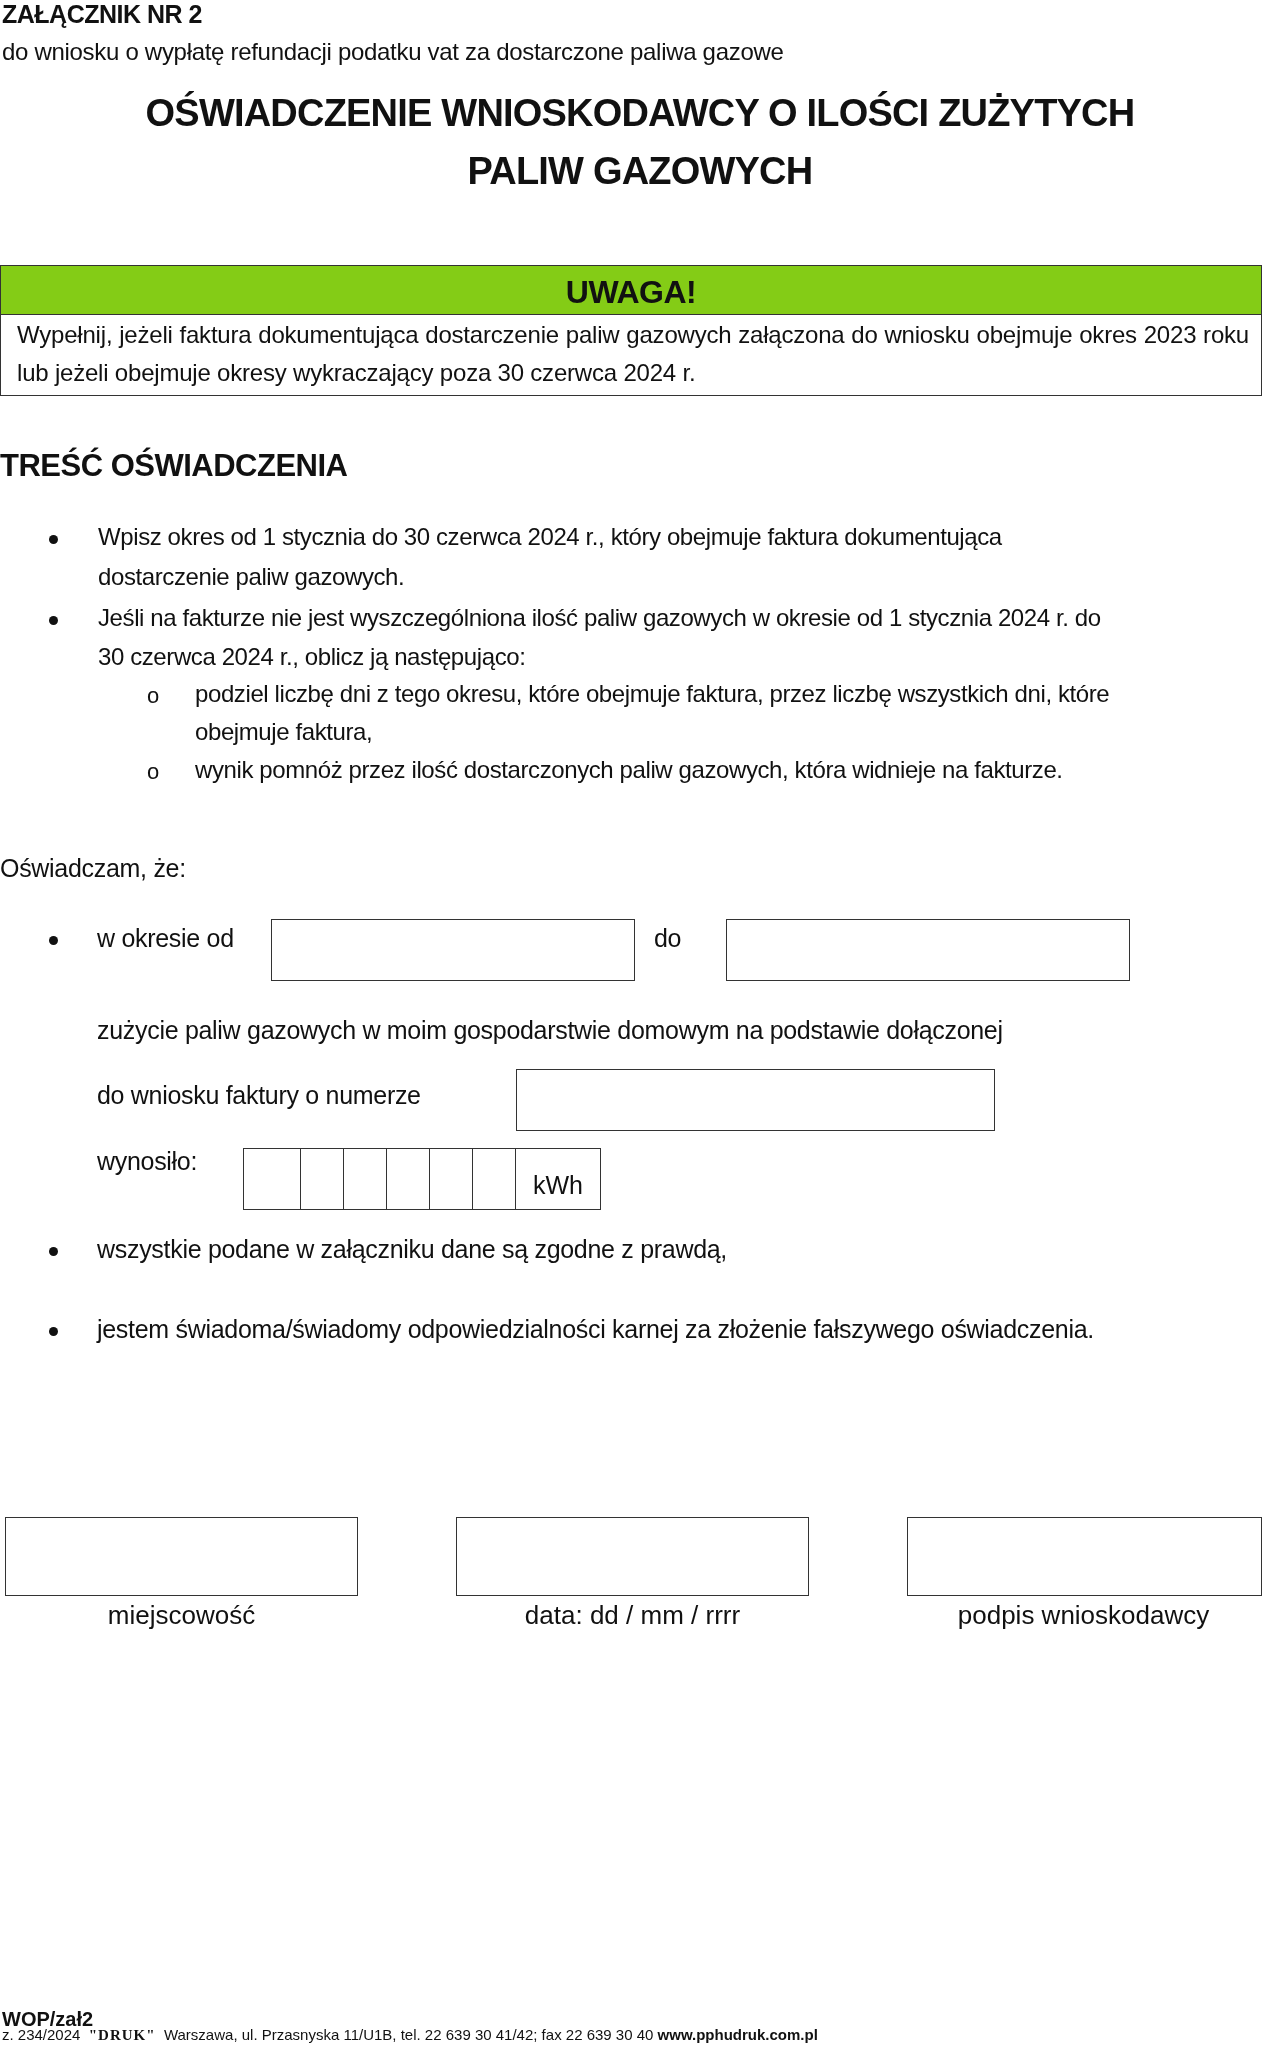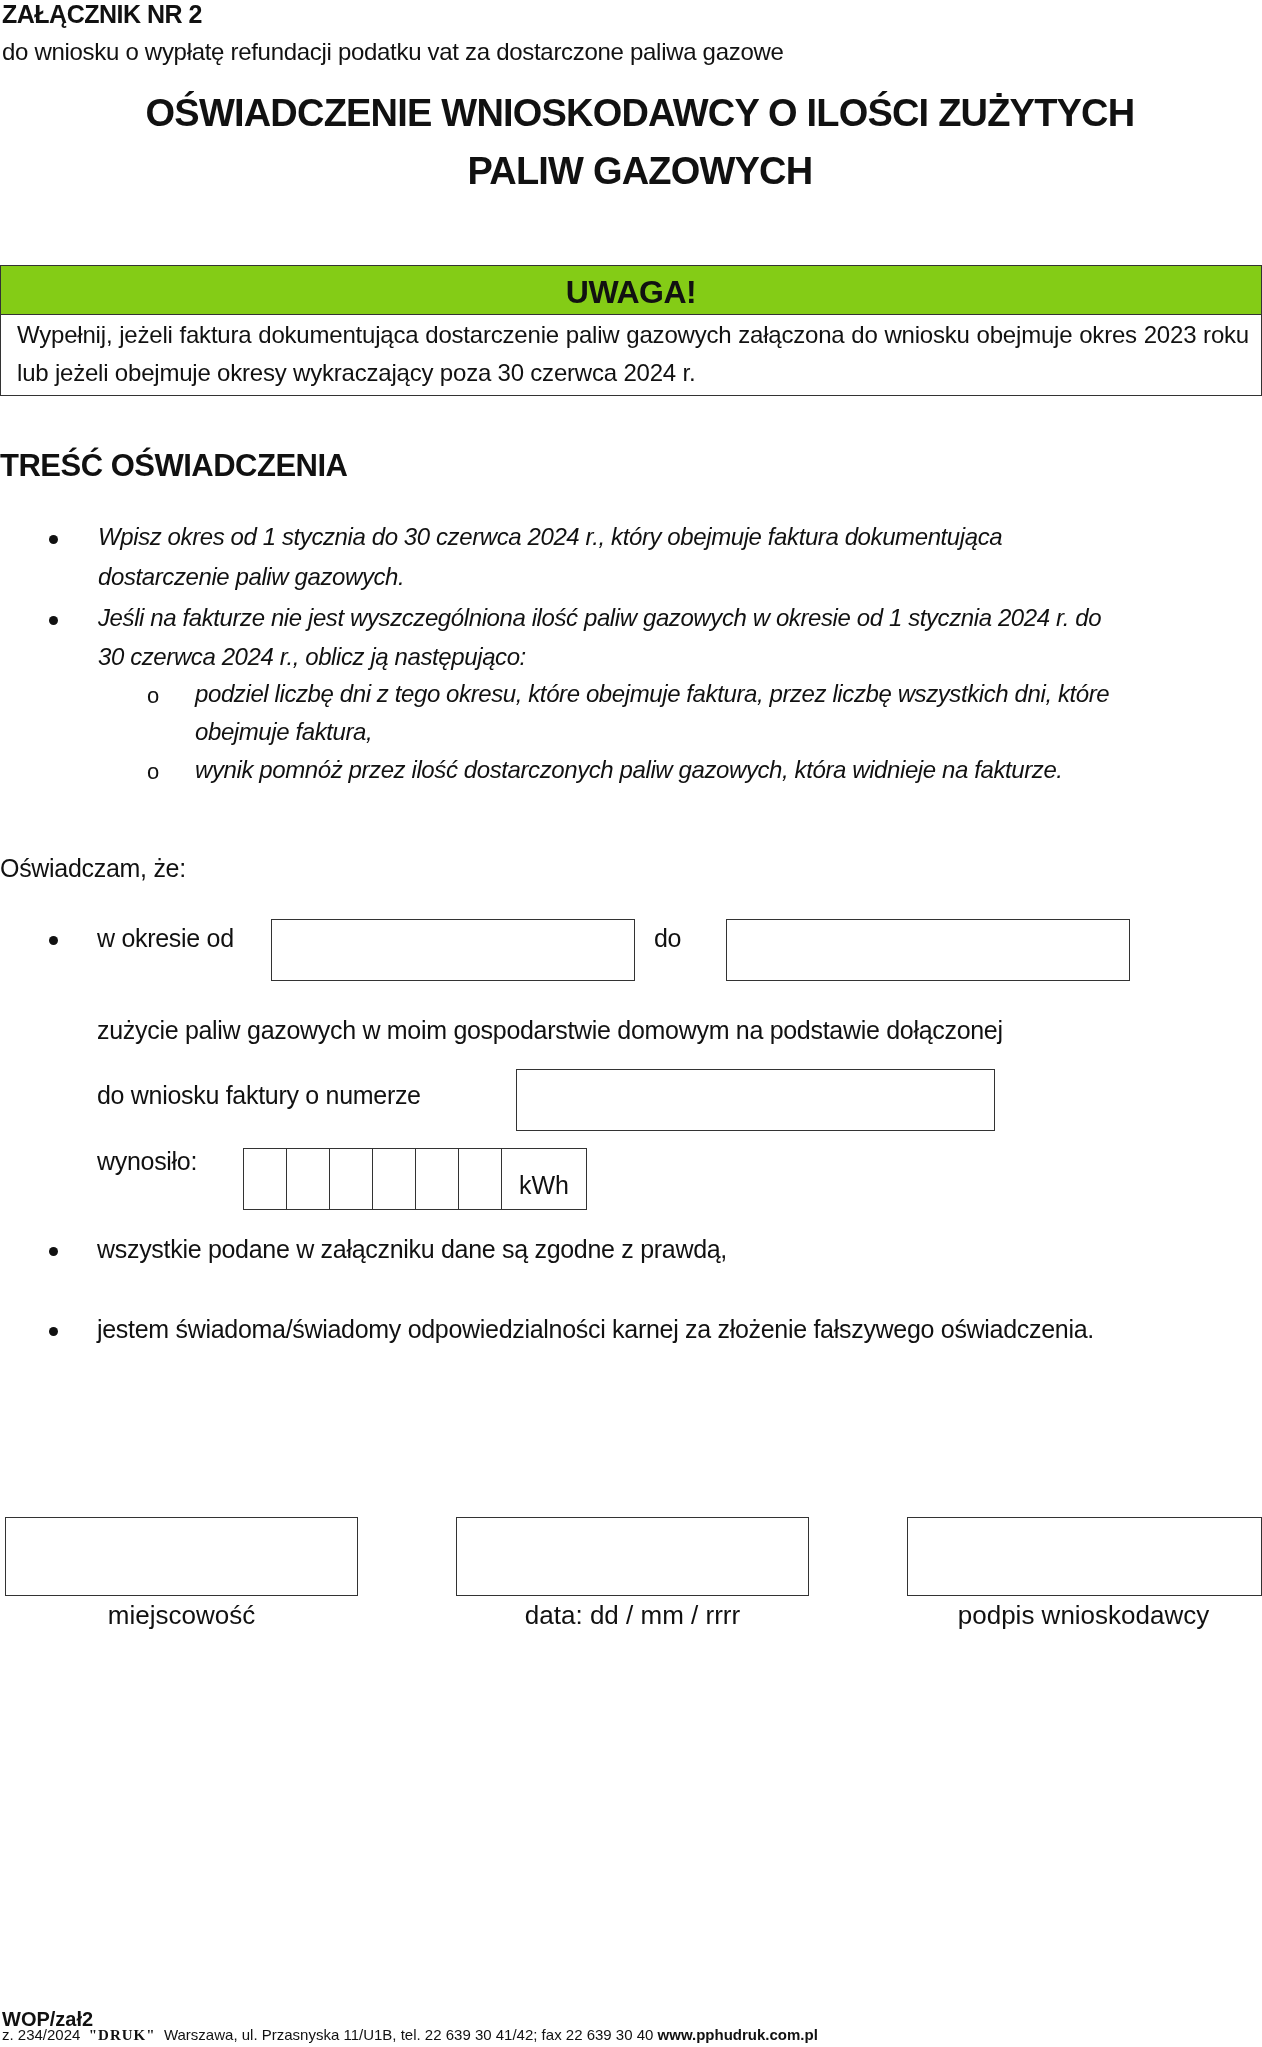--- a/index.html
+++ b/index.html
@@ -11,24 +11,24 @@
   .t-title { left: 0; width: 1262px; text-align: center; font-size: 38px; font-weight: bold; letter-spacing: -0.8px; padding-left: 9px; }
   .warn-box { position: absolute; left: 0; top: 265px; width: 1260px; height: 129px; border: 1.5px solid #333; }
   .warn-head { position: absolute; left: 0; top: 0; width: 100%; height: 48px; background: #84cc16;
                border-bottom: 1.5px solid #333; text-align: center; font-size: 32px; font-weight: bold;
                line-height: 52px; letter-spacing: -0.5px; }
   .warn-body { position: absolute; left: 16px; right: 12px; top: 50px; font-size: 24px; line-height: 38px;
                text-align: justify; text-align-last: left; letter-spacing: -0.2px; }
   .sec-title { left: 0; top: 448px; font-size: 31px; font-weight: bold; letter-spacing: -0.5px; }
   .bullet { position: absolute; width: 9px; height: 9px; border-radius: 50%; background: #111; }
   .obullet { position: absolute; font-size: 22px; }
-  .itxt { font-size: 24px; font-style: italic; letter-spacing: -0.4px; }
+  .itxt { font-size: 24px; letter-spacing: -0.4px; }
   .ntxt { font-size: 25px; letter-spacing: -0.3px; }
   .fbox { position: absolute; border: 1.5px solid #333; background: #fff; }
-  .cells { position: absolute; left: 243px; top: 1148px; height: 60px; display: flex; border: 1.5px solid #333; }
+  .cells { position: absolute; left: 243px; top: 1148px; height: 60px; display: flex; border: 1.5px solid #333; padding-left: 14px; }
   .cell { width: 43px; height: 60px; border-right: 1.5px solid #333; box-sizing: border-box; }
   .cell.unit { width: 84px; border-right: none; font-size: 25px; text-align: center; line-height: 72px; }
   .lbl { position: absolute; top: 1600px; font-size: 26px; text-align: center; width: 353px; }
   .foot1 { left: 2px; top: 2008px; font-size: 20px; font-weight: bold; }
   .foot2 { left: 2px; top: 2026px; font-size: 15px; }
   .druk { font-family: "Liberation Serif", serif; font-weight: bold; letter-spacing: 1px; }
 </style>
 </head>
 <body>
 

